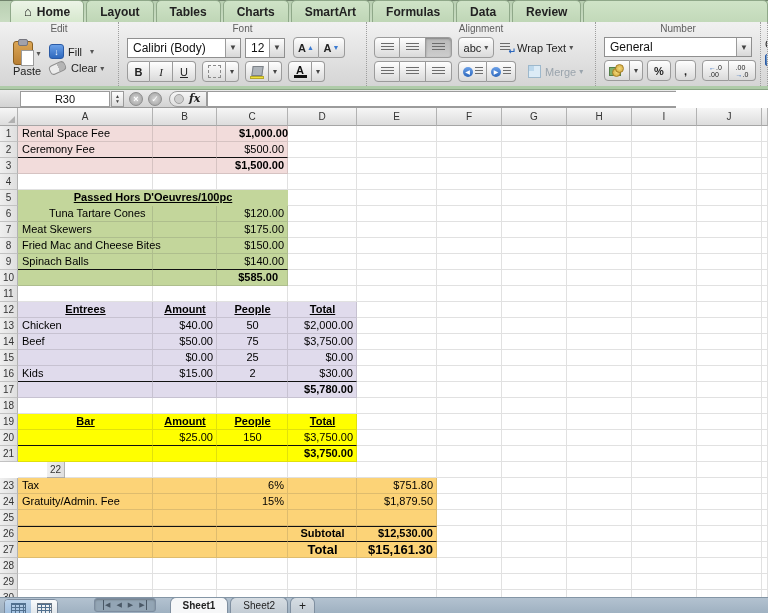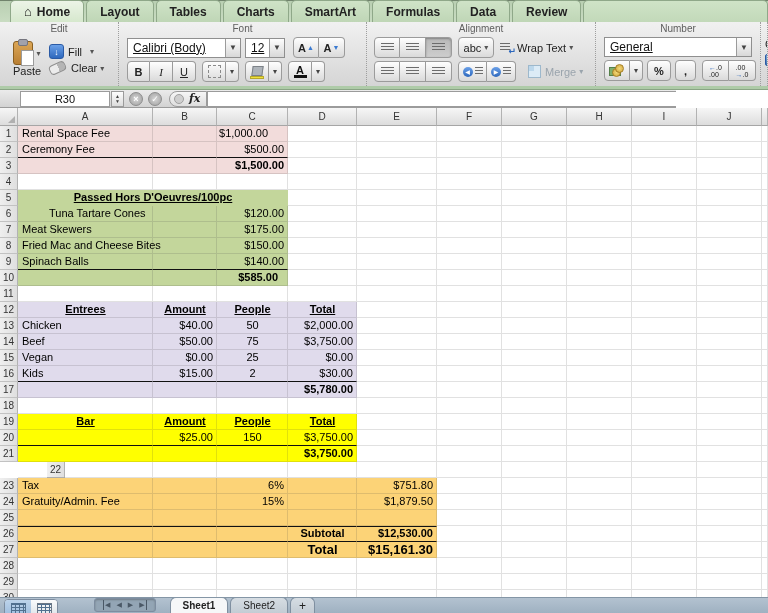--- a/index.html
+++ b/index.html
@@ -26,21 +26,21 @@
   .rowline{display:flex;align-items:center;}
   .btn{box-sizing:border-box;border:1px solid #9b9b9b;border-radius:4px;background:linear-gradient(#fefefe,#dadada);
        display:flex;align-items:center;justify-content:center;height:21px;font-size:11px;color:#222;}
   .btn.pressed{background:linear-gradient(#b9b9b9,#cdcdcd);box-shadow:inset 0 1px 2px rgba(0,0,0,.3);}
   .grp .btn{border-radius:0;border-left:none;}
   .grp .btn:first-child{border-radius:4px 0 0 4px;border-left:1px solid #9b9b9b;}
   .grp .btn:last-child{border-radius:0 4px 4px 0;}
   .grp{display:flex;}
   .combo{box-sizing:border-box;background:#fff;border:1px solid #8f8f8f;height:20px;display:flex;align-items:center;
          font-size:12px;color:#111;}
-  .combo .cval{flex:1;padding-left:5px;white-space:nowrap;overflow:hidden;text-decoration:underline;}
+  .combo .cval{flex:1;padding-left:5px;white-space:nowrap;overflow:hidden;}
   .dd{width:14px;height:100%;background:linear-gradient(#fdfdfd,#d8d8d8);border-left:1px solid #9b9b9b;
       display:flex;align-items:center;justify-content:center;font-size:8px;color:#444;}
   .caret{font-size:8px;color:#555;margin-left:3px;}
   .lines{width:13px;height:9px;background:repeating-linear-gradient(#6c6c6c 0 1px,transparent 1px 3px);}
   .smalltext{font-size:11px;color:#222;}
   .gray{color:#9aa4ad;}
 
   
   .paste-ico{position:relative;width:18px;height:22px;background:linear-gradient(#dca757,#b97f33);border:1px solid #8a5f20;border-radius:3px;}
   .paste-ico .clipp{position:absolute;left:4px;top:-3px;width:8px;height:5px;background:#a2a2ab;border:1px solid #75757e;border-radius:2px;}
@@ -734,21 +734,21 @@
       <div class="cell" style="left: 217px; top: 482px; width: 71px; height: 16px;"></div>
       <div class="cell" style="left: 288px; top: 482px; width: 69px; height: 16px;"></div>
       <div class="cell" style="left: 357px; top: 482px; width: 80px; height: 16px;"></div>
       <div class="cell" style="left: 437px; top: 482px; width: 65px; height: 16px;"></div>
       <div class="cell" style="left: 502px; top: 482px; width: 65px; height: 16px;"></div>
       <div class="cell" style="left: 567px; top: 482px; width: 65px; height: 16px;"></div>
       <div class="cell" style="left: 632px; top: 482px; width: 65px; height: 16px;"></div>
       <div class="cell" style="left: 697px; top: 482px; width: 65px; height: 16px;"></div>
       <div class="cell" style="left: 762px; top: 482px; width: 6px; height: 16px;"></div>
       <div class="ctext" style="left: 18px; top: 18px; width: 135px; height: 16px; line-height: 15px; text-align: left; padding-left: 4px; border-radius: 8px;">Rental Space Fee</div>
-      <div class="ctext" style="left: 217px; top: 18px; width: 71px; height: 16px; line-height: 15px; text-align: right; padding-right: 20px;">$1,000.00</div>
+      <div class="ctext" style="left: 217px; top: 18px; width: 71px; height: 16px; line-height: 15px; text-align: right; padding-right: 0; font-weight: bold;">$1,000.00</div>
       <div class="ctext" style="left: 18px; top: 34px; width: 135px; height: 16px; line-height: 15px; text-align: left; padding-left: 4px;">Ceremony Fee</div>
       <div class="ctext" style="left: 217px; top: 34px; width: 71px; height: 16px; line-height: 15px; text-align: right; padding-right: 4px;">$500.00</div>
       <div class="ctext" style="left: 217px; top: 50px; width: 71px; height: 16px; line-height: 15px; text-align: right; padding-right: 4px; font-weight: bold;">$1,500.00</div>
       <div class="ctext" style="left: 18px; top: 82px; width: 270px; height: 16px; line-height: 15px; text-align: center; font-weight: bold; text-decoration: underline; background: rgb(195, 214, 155);">Passed Hors D'Oeuvres/100pc</div>
       <div class="ctext" style="left: 18px; top: 98px; width: 135px; height: 16px; line-height: 15px; text-align: left; padding-left: 4px; margin-left: 27px;">Tuna Tartare Cones</div>
       <div class="ctext" style="left: 217px; top: 98px; width: 71px; height: 16px; line-height: 15px; text-align: right; padding-right: 4px;">$120.00</div>
       <div class="ctext" style="left: 18px; top: 114px; width: 135px; height: 16px; line-height: 15px; text-align: left; padding-left: 4px;">Meat Skewers</div>
       <div class="ctext" style="left: 217px; top: 114px; width: 71px; height: 16px; line-height: 15px; text-align: right; padding-right: 4px;">$175.00</div>
       <div class="ctext" style="left: 18px; top: 130px; width: 135px; height: 16px; line-height: 15px; text-align: left; padding-left: 4px;">Fried Mac and Cheese Bites</div>
       <div class="ctext" style="left: 217px; top: 130px; width: 71px; height: 16px; line-height: 15px; text-align: right; padding-right: 4px;">$150.00</div>
@@ -760,21 +760,20 @@
       <div class="ctext" style="left: 217px; top: 194px; width: 71px; height: 16px; line-height: 15px; text-align: center; font-weight: bold; text-decoration: underline;">People</div>
       <div class="ctext" style="left: 288px; top: 194px; width: 69px; height: 16px; line-height: 15px; text-align: center; font-weight: bold; text-decoration: underline;">Total</div>
       <div class="ctext" style="left: 18px; top: 210px; width: 135px; height: 16px; line-height: 15px; text-align: left; padding-left: 4px;">Chicken</div>
       <div class="ctext" style="left: 153px; top: 210px; width: 64px; height: 16px; line-height: 15px; text-align: right; padding-right: 4px;">$40.00</div>
       <div class="ctext" style="left: 217px; top: 210px; width: 71px; height: 16px; line-height: 15px; text-align: center;">50</div>
       <div class="ctext" style="left: 288px; top: 210px; width: 69px; height: 16px; line-height: 15px; text-align: right; padding-right: 4px;">$2,000.00</div>
       <div class="ctext" style="left: 18px; top: 226px; width: 135px; height: 16px; line-height: 15px; text-align: left; padding-left: 4px;">Beef</div>
       <div class="ctext" style="left: 153px; top: 226px; width: 64px; height: 16px; line-height: 15px; text-align: right; padding-right: 4px;">$50.00</div>
       <div class="ctext" style="left: 217px; top: 226px; width: 71px; height: 16px; line-height: 15px; text-align: center;">75</div>
       <div class="ctext" style="left: 288px; top: 226px; width: 69px; height: 16px; line-height: 15px; text-align: right; padding-right: 4px;">$3,750.00</div>
-      <div class="ctext" style="left: 18px; top: 242px; width: 135px; height: 16px; line-height: 15px; text-align: left; padding-left: 4px;">Vegan</div>
       <div class="ctext" style="left: 153px; top: 242px; width: 64px; height: 16px; line-height: 15px; text-align: right; padding-right: 4px;">$0.00</div>
       <div class="ctext" style="left: 217px; top: 242px; width: 71px; height: 16px; line-height: 15px; text-align: center;">25</div>
       <div class="ctext" style="left: 288px; top: 242px; width: 69px; height: 16px; line-height: 15px; text-align: right; padding-right: 4px;">$0.00</div>
       <div class="ctext" style="left: 18px; top: 258px; width: 135px; height: 16px; line-height: 15px; text-align: left; padding-left: 4px;">Kids</div>
       <div class="ctext" style="left: 153px; top: 258px; width: 64px; height: 16px; line-height: 15px; text-align: right; padding-right: 4px;">$15.00</div>
       <div class="ctext" style="left: 217px; top: 258px; width: 71px; height: 16px; line-height: 15px; text-align: center;">2</div>
       <div class="ctext" style="left: 288px; top: 258px; width: 69px; height: 16px; line-height: 15px; text-align: right; padding-right: 4px;">$30.00</div>
       <div class="ctext" style="left: 288px; top: 274px; width: 69px; height: 16px; line-height: 15px; text-align: right; padding-right: 4px; font-weight: bold;">$5,780.00</div>
       <div class="ctext" style="left: 18px; top: 306px; width: 135px; height: 16px; line-height: 15px; text-align: center; font-weight: bold; text-decoration: underline;">Bar</div>
       <div class="ctext" style="left: 153px; top: 306px; width: 64px; height: 16px; line-height: 15px; text-align: center; font-weight: bold; text-decoration: underline;">Amount</div>

